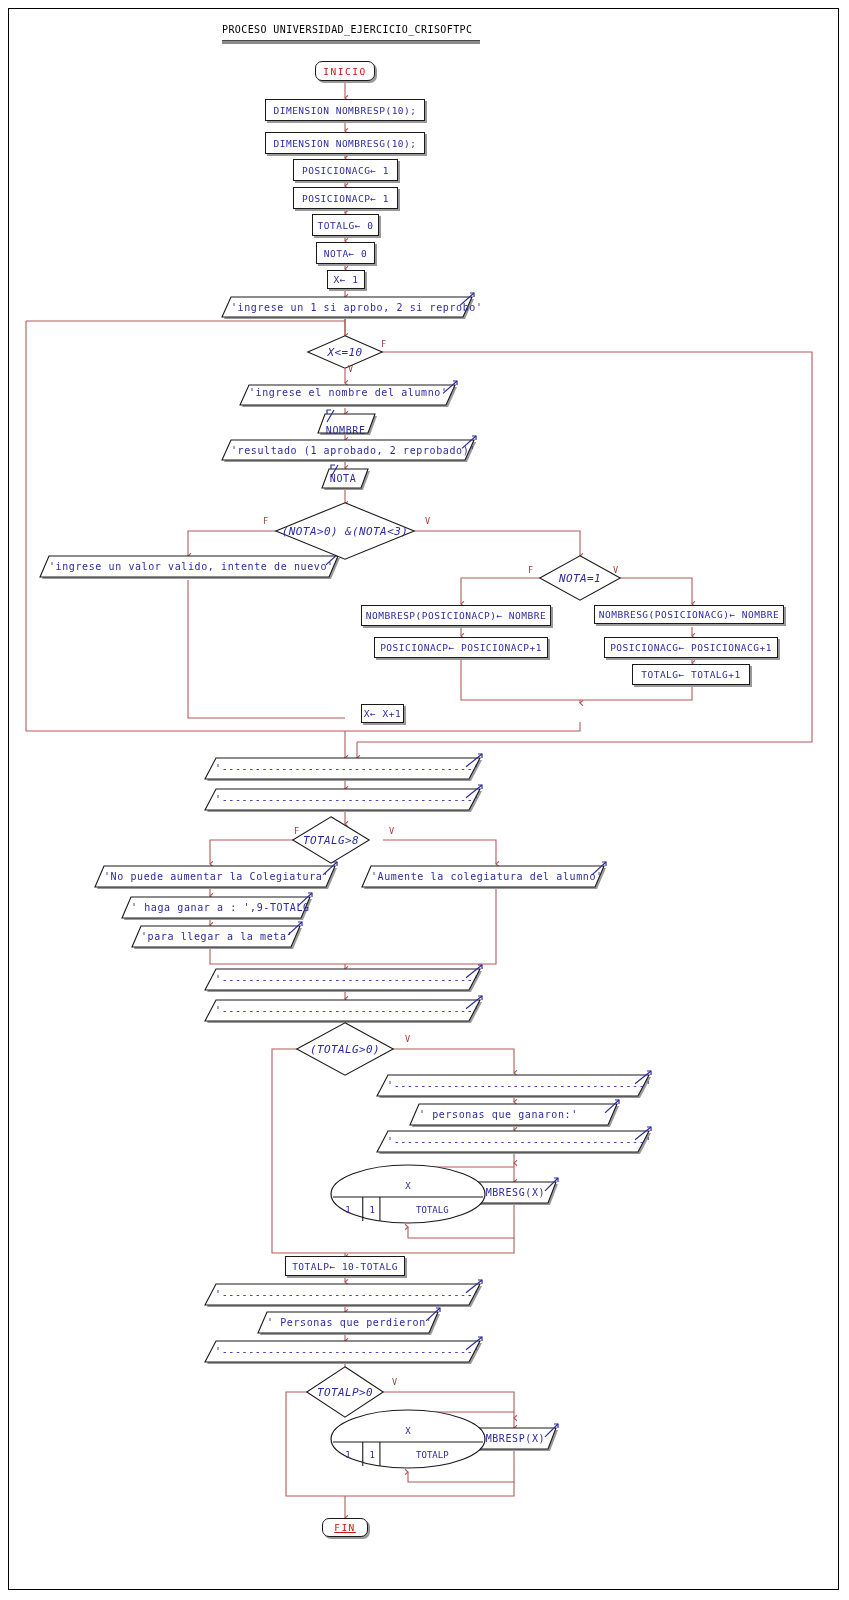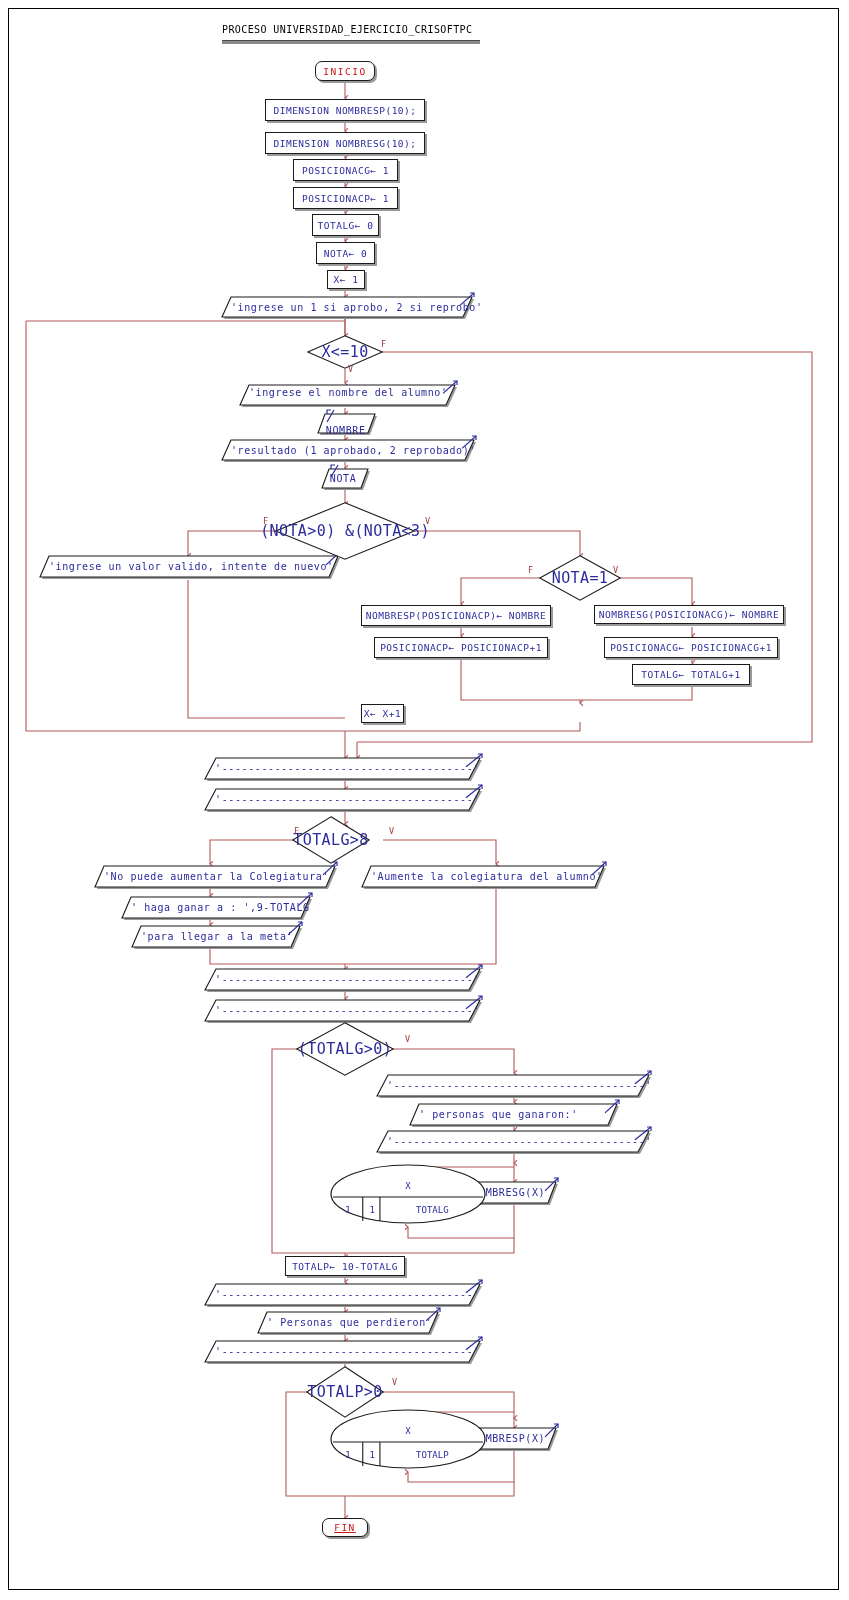--- a/index.html
+++ b/index.html
@@ -49,21 +49,21 @@
     display:flex;align-items:center;
     font-size:10px;color:#2b2b9e;letter-spacing:0.6px;white-space:nowrap;text-align:right;
   }
 
   
   .dia-wrap{position:absolute;}
   .dia-wrap svg{position:absolute;left:0;top:0;overflow:visible;}
   .dia-text{
     position:absolute;left:0;top:0;width:100%;height:100%;
     display:flex;align-items:center;justify-content:center;
-    font-size:15px;color:#2b2b9e;letter-spacing:0.4px;white-space:nowrap;
+    font-size:11px;color:#2b2b9e;letter-spacing:0.4px;white-space:nowrap;font-style:italic;
   }
 
   
   .loop-wrap{position:absolute;}
   .loop-wrap svg{position:absolute;left:0;top:0;overflow:visible;}
   .loop-var{position:absolute;width:100%;text-align:center;font-size:9px;color:#2b2b9e;}
   .loop-cells{position:absolute;display:flex;font-size:9px;color:#2b2b9e;}
   .loop-cells span{display:flex;align-items:center;justify-content:center;height:100%;}
 
   .branch-label{

